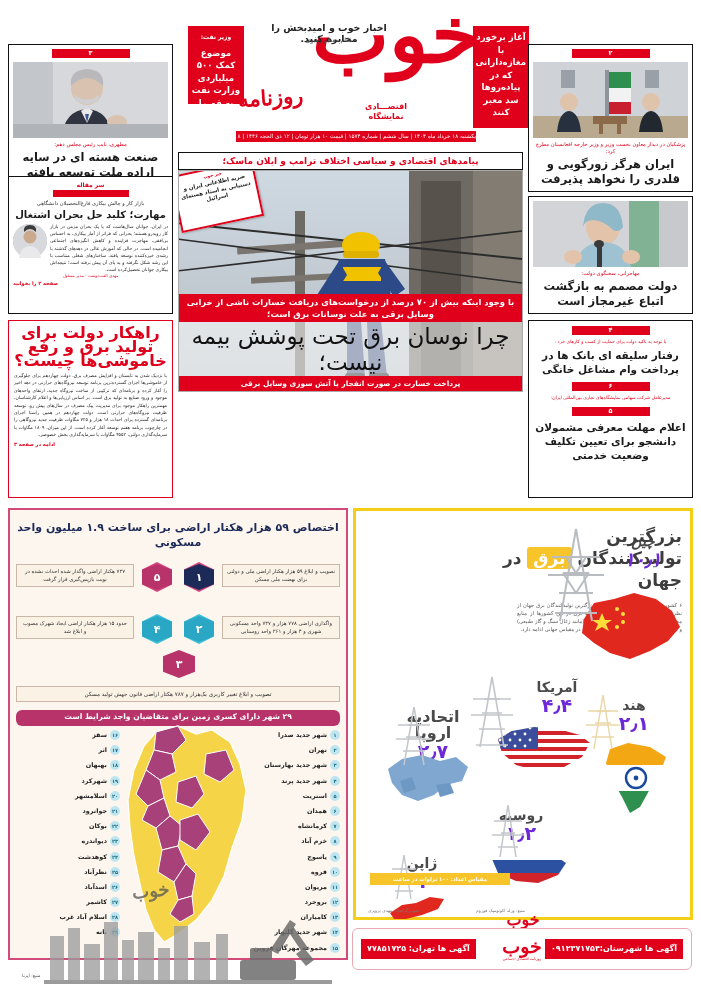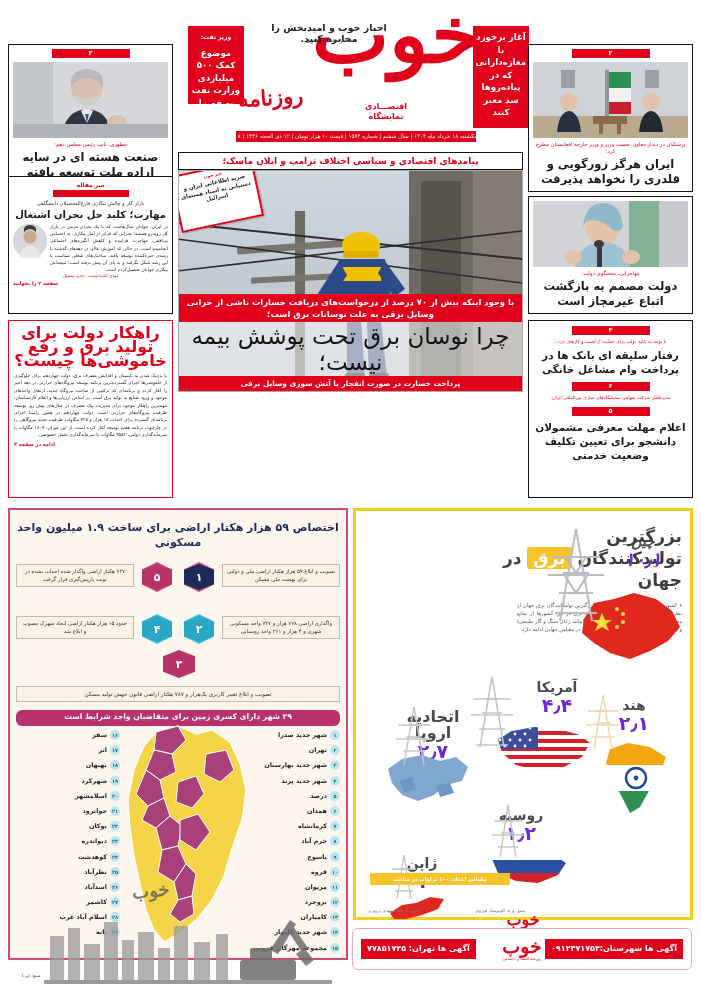--- a/index.html
+++ b/index.html
@@ -411,21 +411,21 @@
         <div class="city-row">
             <span class="city-num">۳</span>
             <span class="city-name">شهر جدید بهارستان</span>
           </div>
         <div class="city-row">
             <span class="city-num">۴</span>
             <span class="city-name">شهر جدید پرند</span>
           </div>
         <div class="city-row">
             <span class="city-num">۵</span>
-            <span class="city-name">درصد</span>
+            <span class="city-name">استریت</span>
           </div>
         <div class="city-row">
             <span class="city-num">۶</span>
             <span class="city-name">همدان</span>
           </div>
         <div class="city-row">
             <span class="city-num">۷</span>
             <span class="city-name">کرمانشاه</span>
           </div>
         <div class="city-row">

